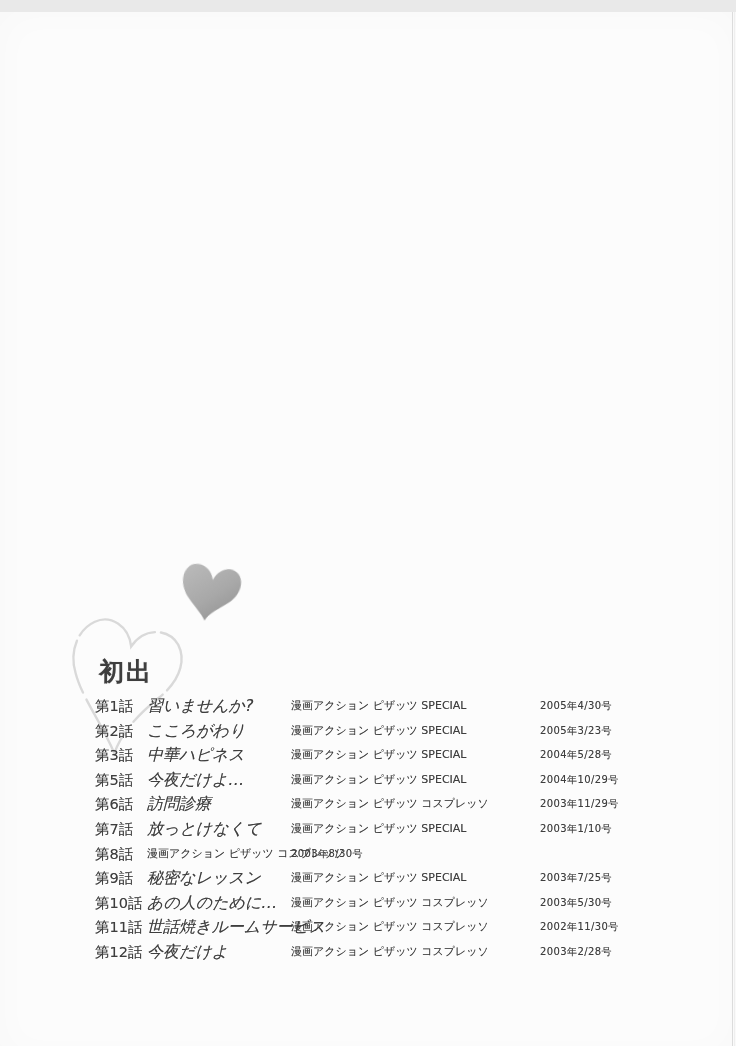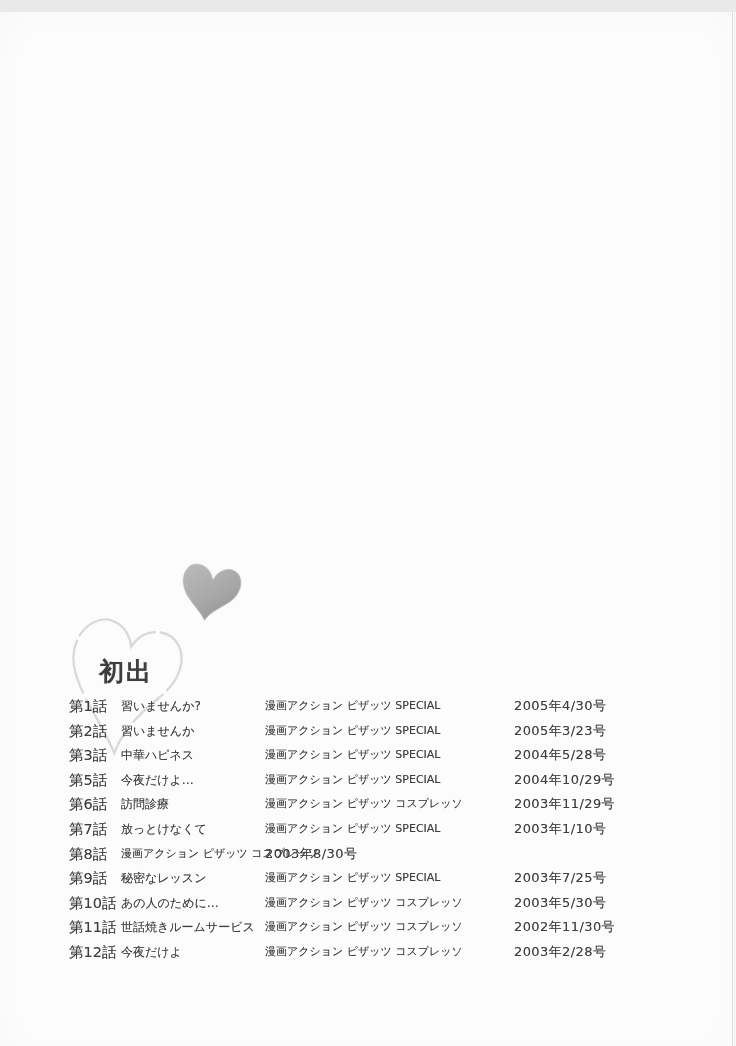--- a/index.html
+++ b/index.html
@@ -50,30 +50,30 @@
     color:var(--ink,#383838);
     text-shadow:0 0 .7px rgba(70,70,70,.55);
     white-space:nowrap;
   }
   .toc{
     position:absolute;left:0;top:682px;width:736px;
   }
   .toc-row{
     display:grid;
     grid-template-columns:52px 144px 249px auto;
-    padding-left:69px;
+    padding-left:95px;
     height:24.6px;line-height:24.6px;
     white-space:nowrap;
     color:var(--ink,#3f3f3f);
     text-shadow:0 0 .6px rgba(80,80,80,.55);
   }
   .toc-row .chapter{font-size:14.5px;}
-  .toc-row .title{font-size:12px;}
+  .toc-row .title{font-size:16px;font-style:italic;}
   .toc-row .magazine{font-size:11px;}
-  .toc-row .date{font-size:13px;letter-spacing:.4px;}
+  .toc-row .date{font-size:10px;letter-spacing:.4px;}
 </style>
 </head>
 <body>
 
 <div class="page">
 
   <div class="edge-line"></div>
   <div class="edge-line2"></div>
   <div class="bottom-band"></div>
 
@@ -98,21 +98,21 @@
 
   <div class="toc">
     <div class="toc-row">
       <span class="chapter">第1話</span>
       <span class="title">習いませんか?</span>
       <span class="magazine">漫画アクション ピザッツ SPECIAL</span>
       <span class="date">2005年4/30号</span>
     </div>
     <div class="toc-row">
       <span class="chapter">第2話</span>
-      <span class="title">習いませんか</span>
+      <span class="title">こころがわり</span>
       <span class="magazine">漫画アクション ピザッツ SPECIAL</span>
       <span class="date">2005年3/23号</span>
     </div>
     <div class="toc-row">
       <span class="chapter">第3話</span>
       <span class="title">中華ハピネス</span>
       <span class="magazine">漫画アクション ピザッツ SPECIAL</span>
       <span class="date">2004年5/28号</span>
     </div>
     <div class="toc-row">

